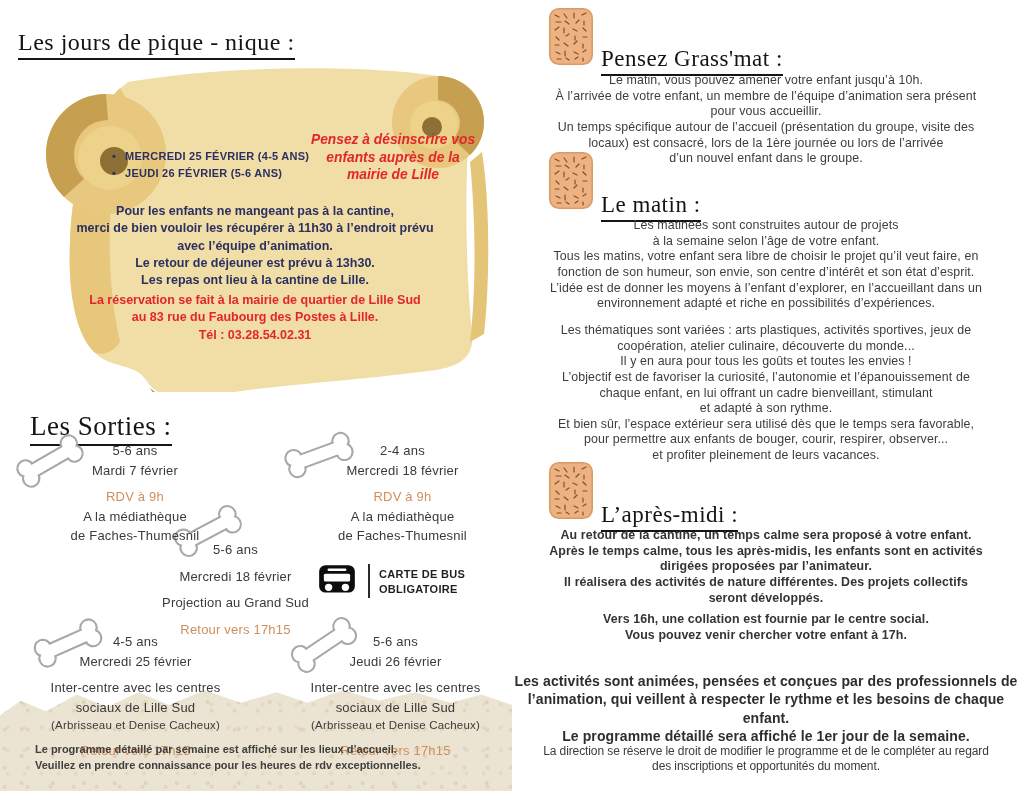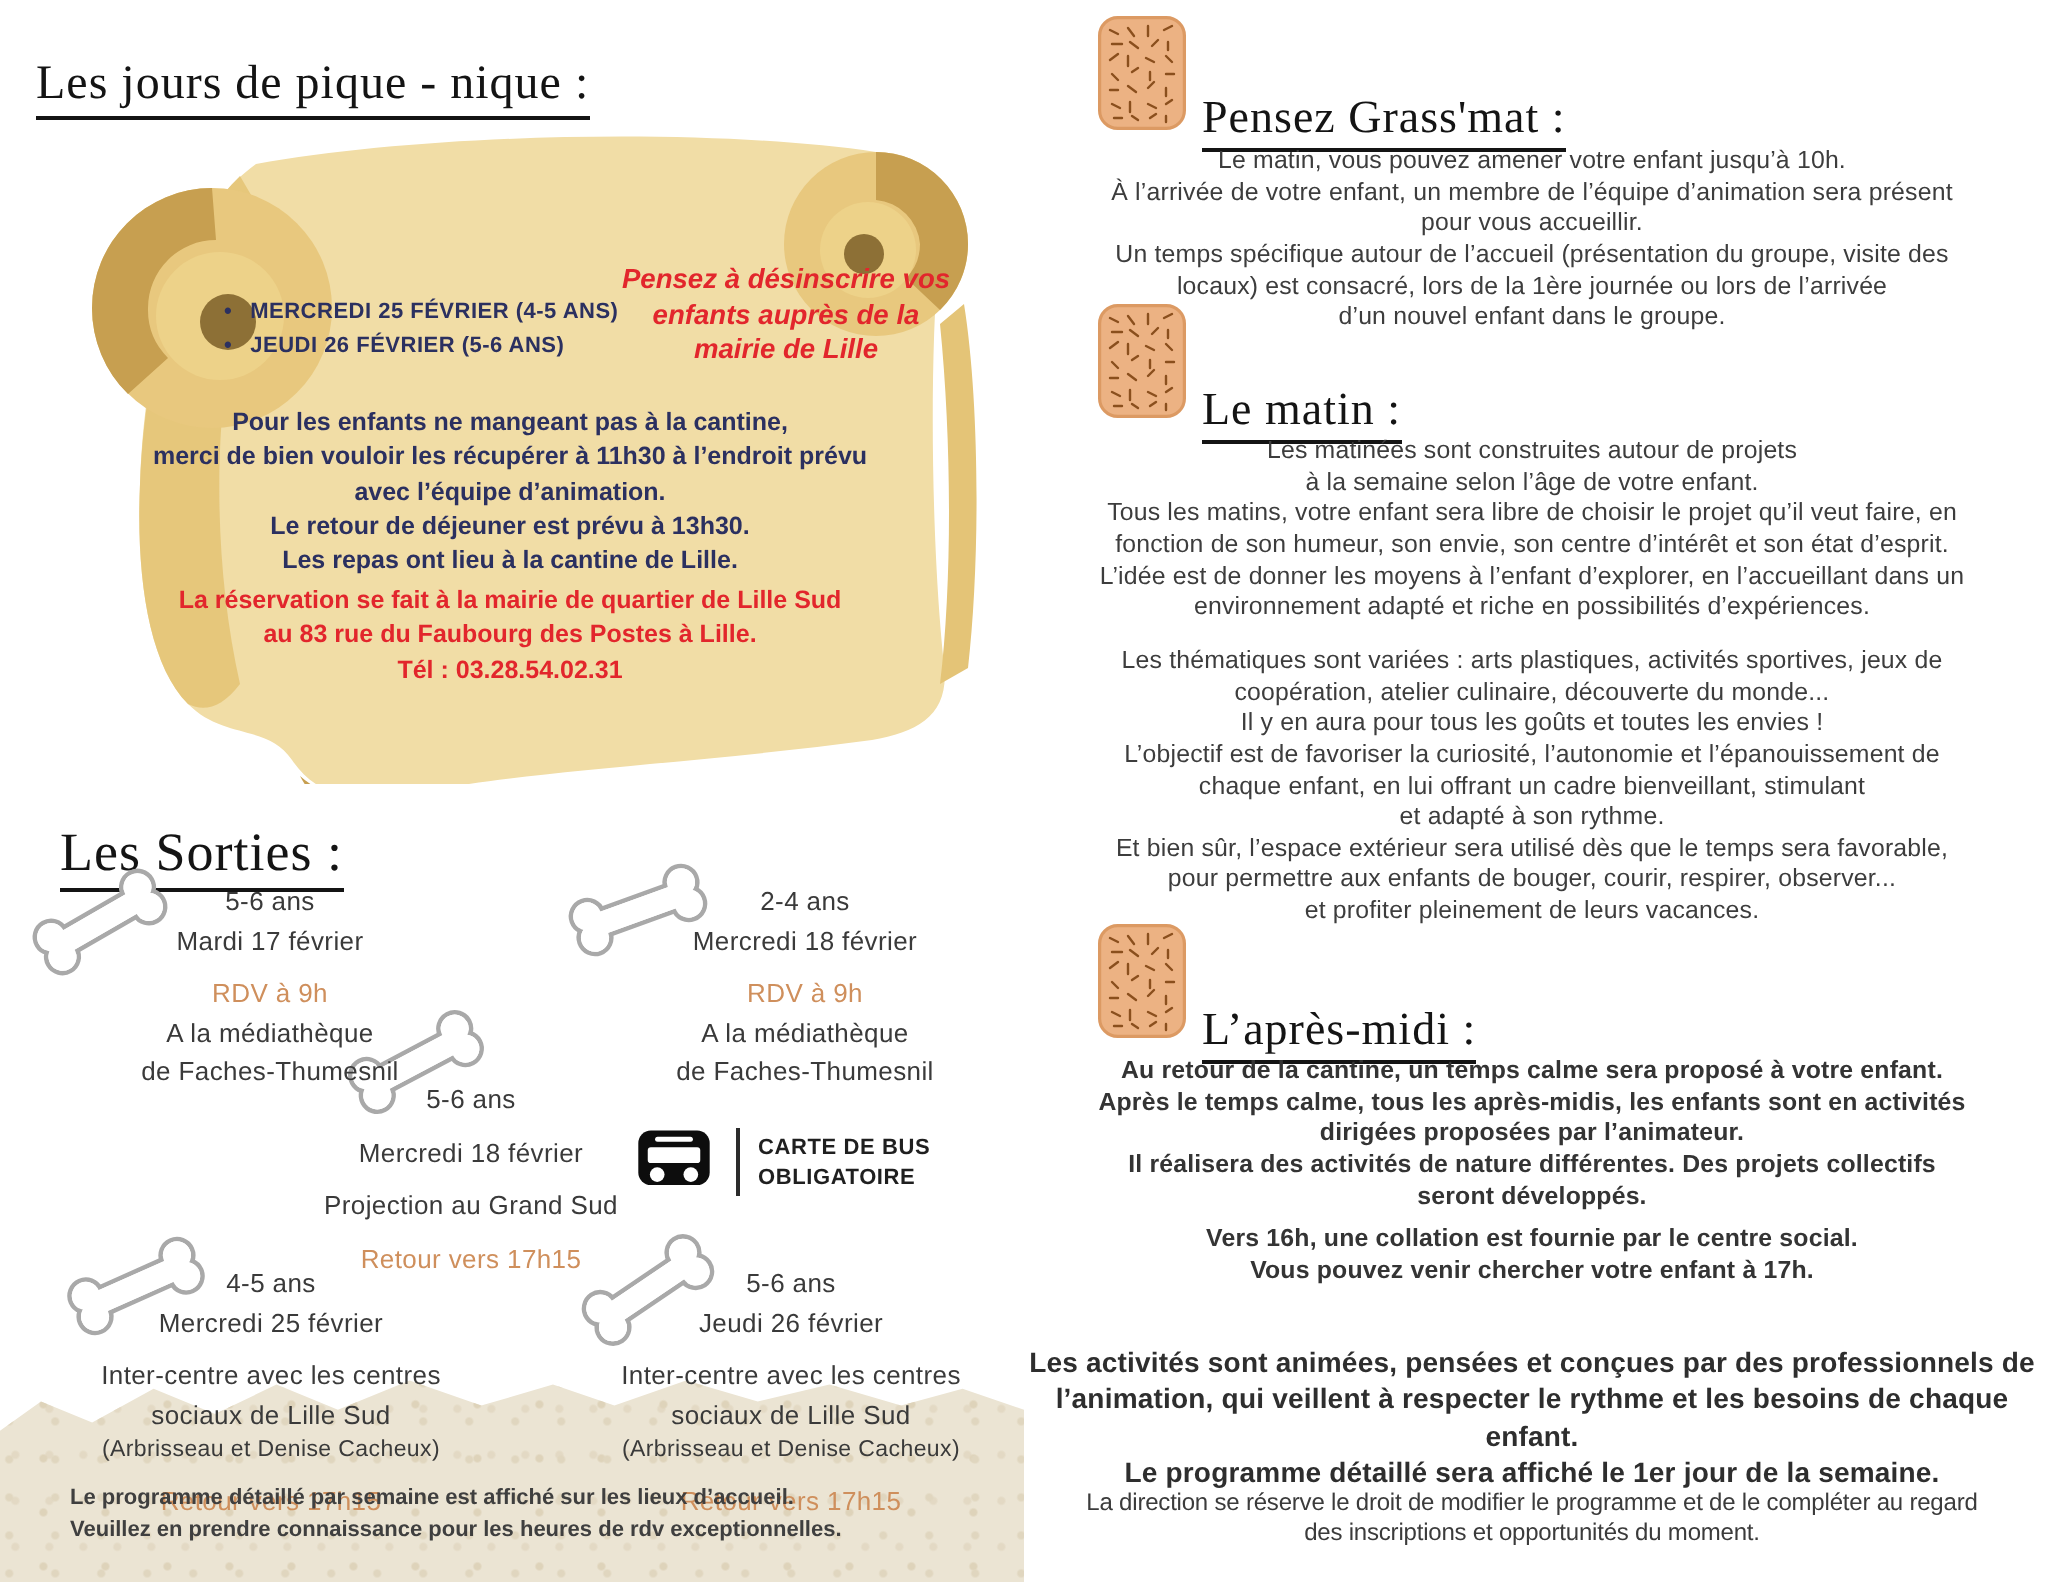--- a/index.html
+++ b/index.html
@@ -178,21 +178,21 @@
     </svg>
   <svg class="bone" style="left:30px;top:626px;transform:rotate(-24deg)">
       <use href="#bone"></use>
     </svg>
   <svg class="bone" style="left:286px;top:628px;transform:rotate(-34deg)">
       <use href="#bone"></use>
     </svg>
 
   <div class="sortie" style="left:30px;top:441px;width:210px">
     <div>5-6 ans</div>
-    <div>Mardi 17 février</div>
+    <div>Mardi 7 février</div>
     <div class="hl gap">RDV à 9h</div>
     <div class="pre">A la médiathèque
 de Faches-Thumesnil</div>
   </div>
 
   <div class="sortie" style="left:300px;top:441px;width:205px">
     <div>2-4 ans</div>
     <div>Mercredi 18 février</div>
     <div class="hl gap">RDV à 9h</div>
     <div class="pre">A la médiathèque

